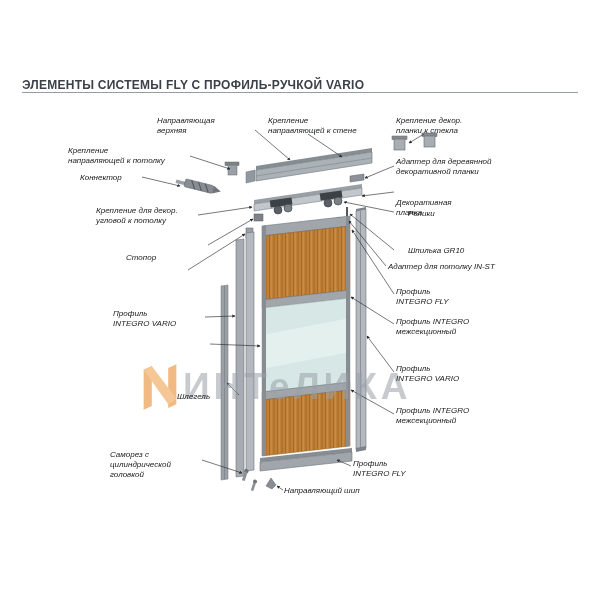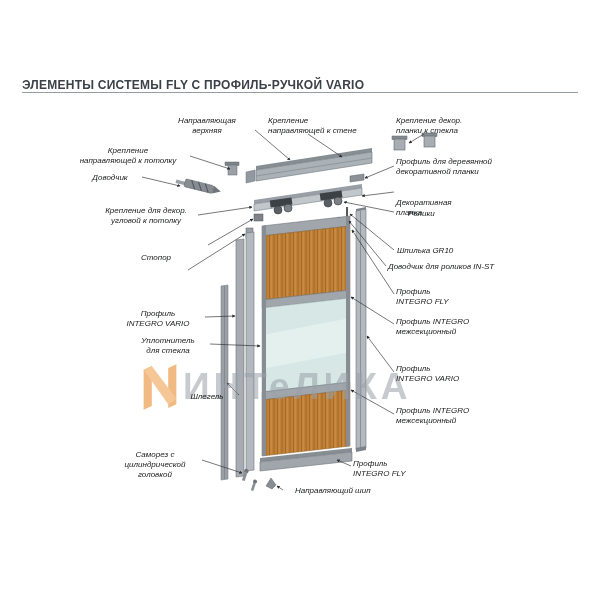--- a/index.html
+++ b/index.html
@@ -9,21 +9,21 @@
   .title{position:absolute;left:22px;top:78px;font-size:12px;font-weight:bold;
     color:#3b4148;letter-spacing:.25px;z-index:4}
   .rule{position:absolute;left:22px;top:92px;width:556px;height:1px;background:#959ca3;z-index:4}
   .diagram{position:absolute;left:0;top:0;z-index:1}
   .watermark{position:absolute;left:140px;top:362px;display:flex;align-items:center;gap:3px;
     opacity:.55;pointer-events:none;z-index:2}
   .wm-text{font-weight:700;font-size:37px;color:#9aa1a8;letter-spacing:4px;
     font-family:"Liberation Sans",sans-serif;line-height:50px}
   .label{position:absolute;font-style:italic;font-size:8px;line-height:1.22;color:#17191b;
     white-space:pre-line;z-index:3}
-  .ra{text-align:center}
+  .ra{text-align:left}
   .leader{stroke:#2b2f33;stroke-width:.65;fill:none}
 </style>
 </head>
 <body>
 
 <div class="page">
 
   <div class="title">ЭЛЕМЕНТЫ СИСТЕМЫ FLY С ПРОФИЛЬ-РУЧКОЙ VARIO</div>
   <div class="rule"></div>
 
@@ -165,50 +165,48 @@
       <polygon points="31,4 40,0 40,44 31,48" fill="#e8821e"></polygon>
       <polygon points="4,6 13,2 40,38 31,44" fill="#f09b42"></polygon>
     </svg>
     <span class="wm-text">ИНТеЛИКА</span>
   </div>
 
   <div class="label ra" style="left:157px;top:116px;width:100px">Направляющая
 верхняя</div>
   <div class="label ra" style="left:68px;top:146px;width:120px">Крепление
 направляющей к потолку</div>
-  <div class="label ra" style="left:80px;top:173px;width:60px">Доводчик</div>
+  <div class="label ra" style="left:80px;top:173px;width:60px">Коннектор</div>
   <div class="label ra" style="left:96px;top:206px;width:100px">Крепление для декор.
 угловой к потолку</div>
   <div class="label ra" style="left:126px;top:253px;width:60px">Стопор</div>
   <div class="label ra" style="left:113px;top:309px;width:90px">Профиль
 INTEGRO VARIO</div>
-  <div class="label ra" style="left:128px;top:336px;width:80px">Уплотнитель
-для стекла</div>
   <div class="label ra" style="left:177px;top:392px;width:60px">Шлегель</div>
   <div class="label ra" style="left:110px;top:450px;width:90px">Саморез с
 цилиндрической
 головкой</div>
 
   <div class="label" style="left:268px;top:116px">Крепление
 направляющей к стене</div>
   <div class="label" style="left:396px;top:116px">Крепление декор.
 планки к стекла</div>
 
-  <div class="label" style="left:396px;top:157px">Профиль для деревянной
+  <div class="label" style="left:396px;top:157px">Адаптер для деревянной
 декоративной планки</div>
   <div class="label" style="left:396px;top:198px">Декоративная
 планка</div>
   <div class="label" style="left:408px;top:209px">Ролики</div>
-  <div class="label" style="left:397px;top:246px">Шпилька GR10</div>
-  <div class="label" style="left:388px;top:262px">Доводчик для роликов IN-ST</div>
+  <div class="label" style="left:408px;top:246px">Шпилька GR10</div>
+  <div class="label" style="left:388px;top:262px">Адаптер для потолку IN-ST</div>
   <div class="label" style="left:396px;top:287px">Профиль
 INTEGRO FLY</div>
   <div class="label" style="left:396px;top:317px">Профиль INTEGRO
 межсекционный</div>
   <div class="label" style="left:396px;top:364px">Профиль
 INTEGRO VARIO</div>
   <div class="label" style="left:396px;top:406px">Профиль INTEGRO
 межсекционный</div>
   <div class="label" style="left:353px;top:459px">Профиль
 INTEGRO FLY</div>
-  <div class="label" style="left:295px;top:486px">Направляющий шип</div>
+  <div class="label" style="left:284px;top:486px">Направляющий шип</div>
 
 </div>
 
 </body></html>

